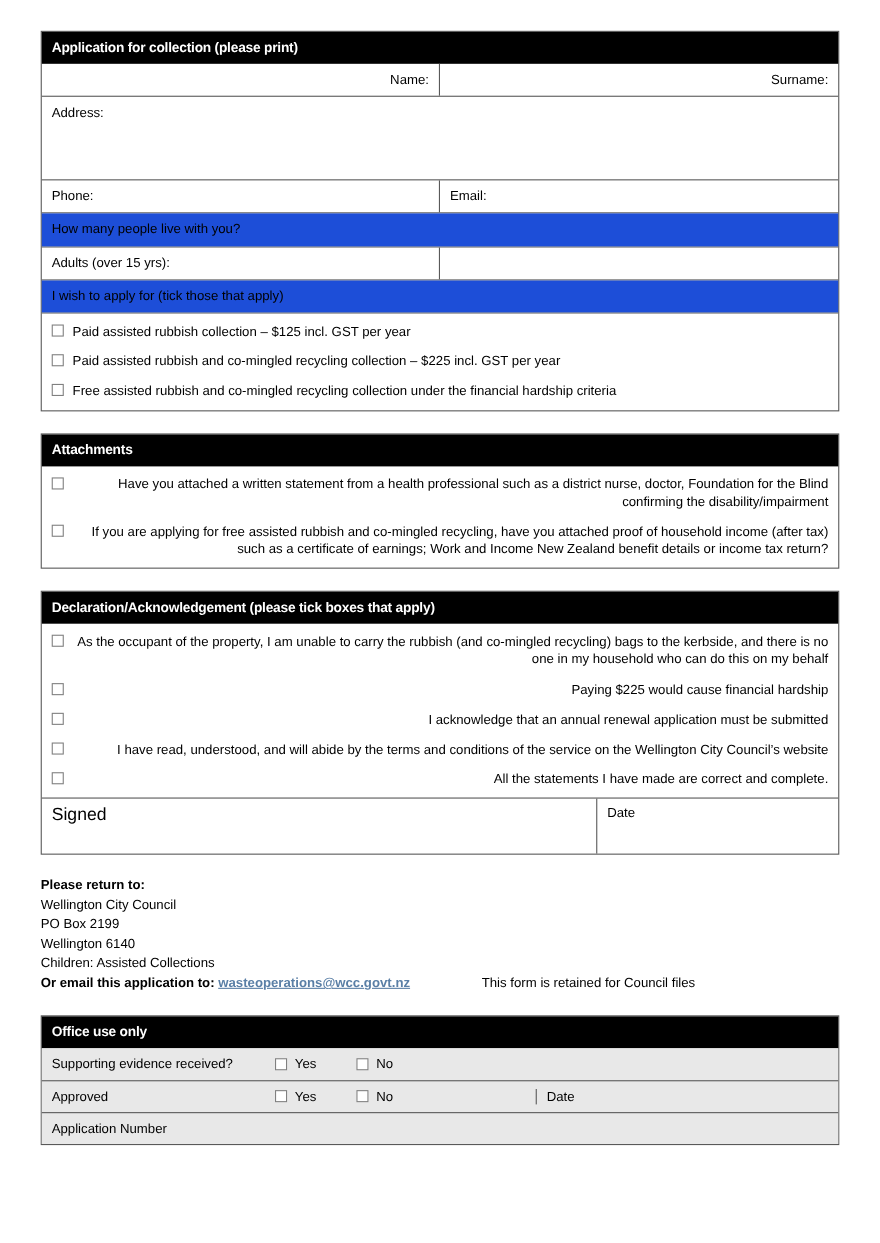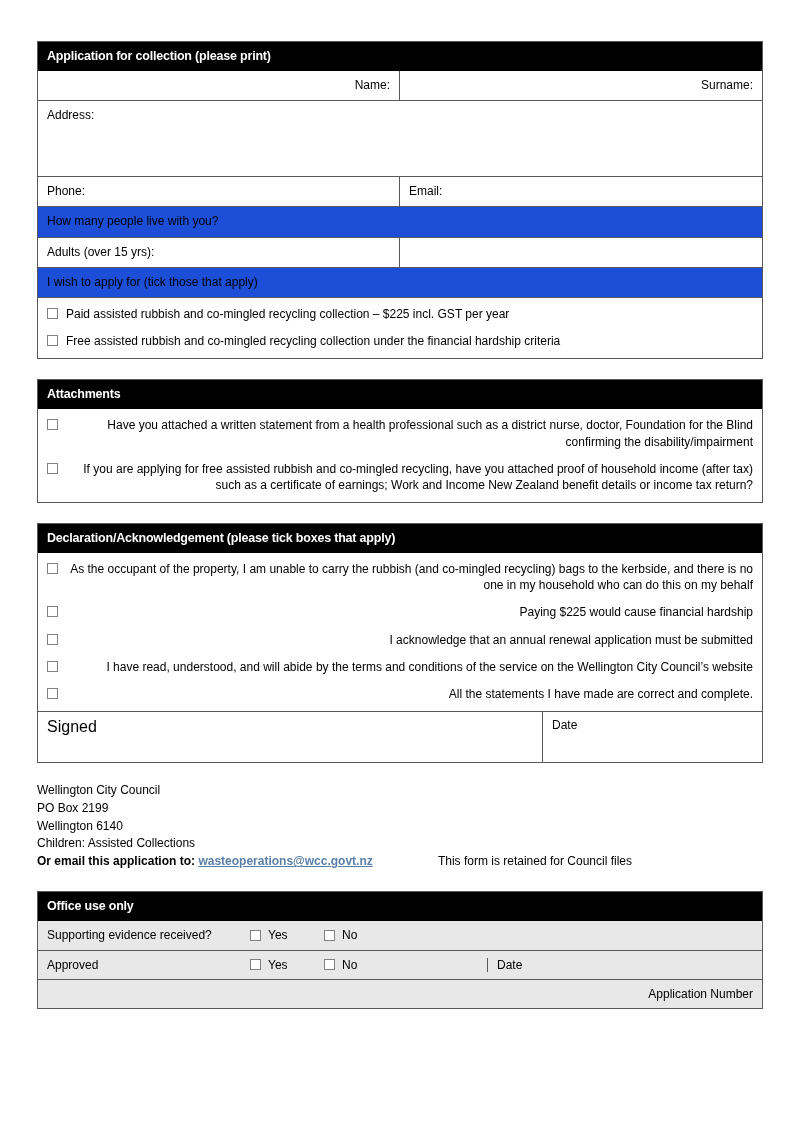--- a/index.html
+++ b/index.html
@@ -16,21 +16,21 @@
   }
   .page {
     position: relative;
     width: 800px;
     height: 1130px;
     box-sizing: border-box;
   }
   .form-wrap {
     position: absolute;
     left: 37px;
-    top: 41px;
+    top: 28px;
     width: 596px;
   }
 
   
   .block {
     width: 726px;
     border: 1px solid #595959;
     border-collapse: collapse;
     box-sizing: border-box;
     background: #fff;
@@ -140,21 +140,21 @@
     align-items: center;
     font-size: 12px;
     margin-right: 0px;
   }
   .office-opt .cbox { margin-top: 0; margin-right: 7px; }
   .opt-a { width: 74px; }
   .opt-b { width: 100px; }
   .office-mid { display: flex; align-items: center; flex: 1; }
   .office-mid.bordered { border-right: 1px solid #595959; flex: 0 0 237px; }
   .office-date { padding: 6px 9px; font-size: 12px; flex: 1; box-sizing: border-box; }
-  .office-full { padding: 6px 9px; font-size: 12px; width: 100%; box-sizing: border-box; text-align: right; }
+  .office-full { padding: 6px 9px; font-size: 12px; width: 100%; box-sizing: border-box; }
 </style>
 </head>
 <body>
 
 <div class="page">
   <div class="form-wrap">
 
     <div class="block">
       <div class="bar">Application for collection (please print)</div>
 
@@ -179,20 +179,24 @@
       <div class="row">
         <div class="cell half-l">Adults (over 15 yrs):</div>
       </div>
 
       <div class="row">
         <div class="cell full shade">I wish to apply for (tick those that apply)</div>
       </div>
 
       <div class="row">
         <div class="cbwrap" style="width:100%;">
+          <div class="cbline">
+            <span class="cbox"></span>
+            <span class="cbtext">Paid assisted rubbish collection – $125 incl. GST per year</span>
+          </div>
           <div class="cbline">
             <span class="cbox"></span>
             <span class="cbtext">Paid assisted rubbish and co-mingled recycling collection – $225 incl. GST per year</span>
           </div>
           <div class="cbline">
             <span class="cbox"></span>
             <span class="cbtext">Free assisted rubbish and co-mingled recycling collection under the financial hardship criteria</span>
           </div>
         </div>
       </div>
@@ -244,20 +248,21 @@
           </div>
         </div>
       </div>
       <div class="sig-row">
         <div class="sig-l sig-cell">Signed</div>
         <div class="sig-r sig-cell">Date</div>
       </div>
     </div>
 
     <div class="return">
+      <div class="bold">Please return to:</div>
       <div>Wellington City Council</div>
       <div>PO Box 2199</div>
       <div>Wellington 6140</div>
       <div>Children: Assisted Collections</div>
       <div>
         <span class="bold">Or email this application to:</span>
         <span class="email-link">wasteoperations@wcc.govt.nz</span>
       </div>
       <div class="retained">This form is retained for Council files</div>
     </div>

